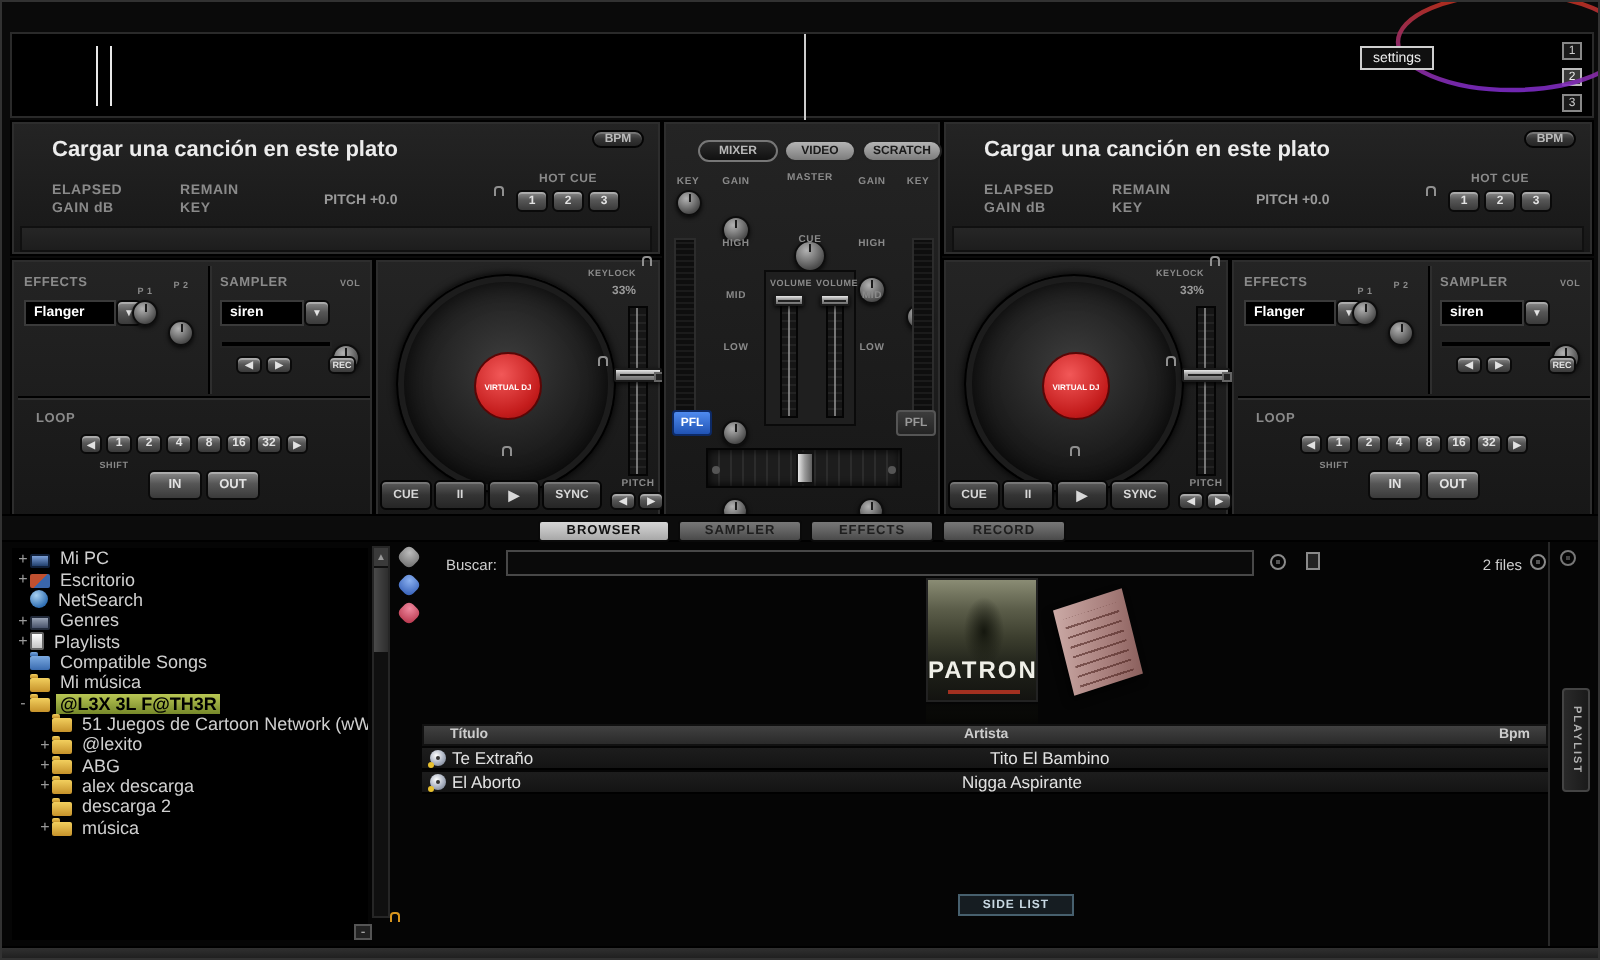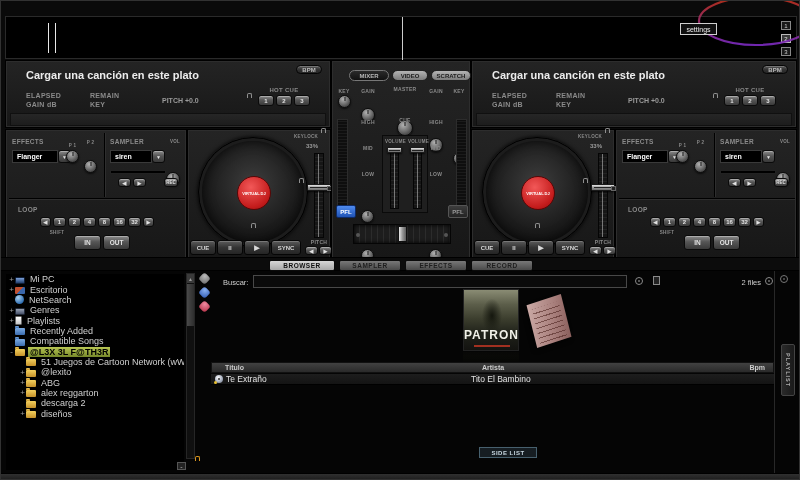--- a/index.html
+++ b/index.html
@@ -310,26 +310,26 @@
           <span class="tlabel">Genres</span>
         </div>
         <div class="trow" style="padding-left: 2px;">
           <span class="texp">+</span>
           <span class="ti ti-playlist"></span>
           <span class="tlabel">Playlists</span>
         </div>
         <div class="trow" style="padding-left: 2px;">
           <span class="texp"></span>
           <span class="ti ti-folder-blue fold"></span>
-          <span class="tlabel">Recently Added</span>
+          <span class="tlabel">Compatible Songs</span>
         </div>
         <div class="trow" style="padding-left: 2px;">
           <span class="texp"></span>
-          <span class="ti ti-folder-blue fold"></span>
-          <span class="tlabel">Compatible Songs</span>
+          <span class="ti ti-folder-yellow fold"></span>
+          <span class="tlabel">Mi música</span>
         </div>
         <div class="trow" style="padding-left: 2px;">
           <span class="texp">-</span>
           <span class="ti ti-folder-yellow fold"></span>
           <span class="tlabel sel">@L3X 3L F@TH3R</span>
         </div>
         <div class="trow" style="padding-left: 13px;">
           <span class="texp"></span>
           <span class="ti ti-folder-yellow fold"></span>
           <span class="tlabel">51 Juegos de Cartoon Network (wWw.El-...</span>
@@ -340,31 +340,31 @@
           <span class="tlabel">@lexito</span>
         </div>
         <div class="trow" style="padding-left: 13px;">
           <span class="texp">+</span>
           <span class="ti ti-folder-yellow fold"></span>
           <span class="tlabel">ABG</span>
         </div>
         <div class="trow" style="padding-left: 13px;">
           <span class="texp">+</span>
           <span class="ti ti-folder-yellow fold"></span>
-          <span class="tlabel">alex reggarton</span>
+          <span class="tlabel">alex descarga</span>
         </div>
         <div class="trow" style="padding-left: 13px;">
           <span class="texp"></span>
           <span class="ti ti-folder-yellow fold"></span>
           <span class="tlabel">descarga 2</span>
         </div>
         <div class="trow" style="padding-left: 13px;">
           <span class="texp">+</span>
           <span class="ti ti-folder-yellow fold"></span>
-          <span class="tlabel">diseños</span>
+          <span class="tlabel">música</span>
         </div>
       </div>
 
     
     <div class="abs" style="left:185px;top:2px;width:9px;height:186px;background:#101010;border:1px solid #262626">
       <div class="ctr" style="height:9px;background:#3a3a3a;color:#999;font-size:5px">▲</div>
       <div style="margin-top:1px;height:42px;background:linear-gradient(90deg,#4a4a4a,#2e2e2e)"></div>
     </div>
     <div class="abs ctr f7" style="left:176px;top:191px;width:9px;height:8px;background:#222;border:1px solid #555;color:#bbb">-</div>
     <span class="abs lock gold sm" style="left:193px;top:189px"></span>
@@ -395,21 +395,27 @@
 
     
     <div class="abs" style="left:210px;top:91px;width:563px;height:11px;background:linear-gradient(#414141,#2a2a2a);border:1px solid #111">
       <span class="abs f7" style="left:13px;top:1px;color:#cccccc;font-weight:bold">Título</span>
       <span class="abs f7" style="left:270px;top:1px;color:#cccccc;font-weight:bold">Artista</span>
       <span class="abs f7" style="right:8px;top:1px;color:#cccccc;font-weight:bold">Bpm</span>
     </div>
     <div class="abs" style="left:210px;top:103px;width:563px;height:11px;background:linear-gradient(#1d1d1d,#141414);border-bottom:1px solid #000;display:flex;align-items:center">
       <span class="disc" style="margin-left:4px"></span>
       <span class="f85" style="color:#e2e2e2">Te Extraño</span>
-      <span class="abs f85" style="left:260px;color:#e2e2e2">Tito El Bambino</span>
+      <span class="abs f85" style="left:284px;color:#e2e2e2">Tito El Bambino</span>
+      <span class="abs f85" style="right:8px;color:#e2e2e2"></span>
+    </div>
+    <div class="abs" style="left:210px;top:115px;width:563px;height:11px;background:linear-gradient(#1d1d1d,#141414);border-bottom:1px solid #000;display:flex;align-items:center">
+      <span class="disc" style="margin-left:4px"></span>
+      <span class="f85" style="color:#e2e2e2">El Aborto</span>
+      <span class="abs f85" style="left:270px;color:#e2e2e2">Nigga Aspirante</span>
       <span class="abs f85" style="right:8px;color:#e2e2e2"></span>
     </div>
 
     
     <div class="abs ctr f6" style="left:478px;top:176px;width:58px;height:11px;background:#161d22;border:1px solid #47606e;color:#c8d8e2;font-weight:bold;letter-spacing:.5px">SIDE LIST</div>
 
     
     <div class="abs" style="left:773px;top:0;width:1px;height:202px;background:#282828"></div>
     <div class="abs" style="left:779px;top:4px;width:8px;height:8px;border:1px solid #777;border-radius:50%;background:radial-gradient(circle,#444 25%,transparent 30%)"></div>
     <div class="abs ctr" style="left:780px;top:73px;width:14px;height:52px;background:linear-gradient(90deg,#2a2a2a,#1a1a1a);border:1px solid #444;border-radius:2px">

